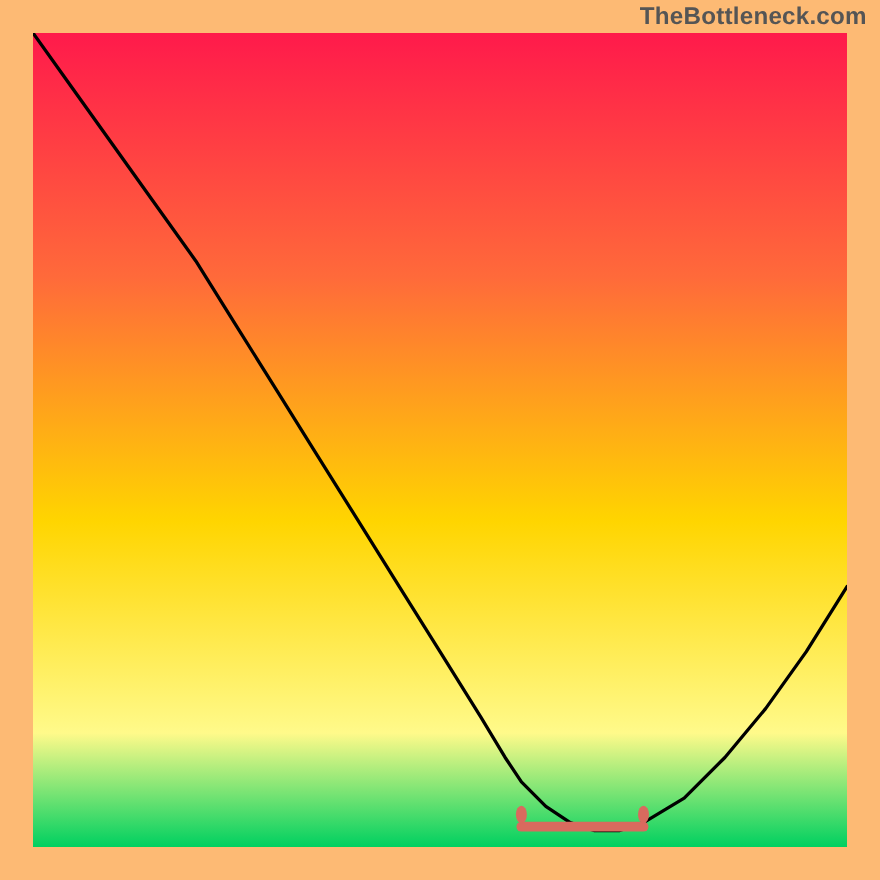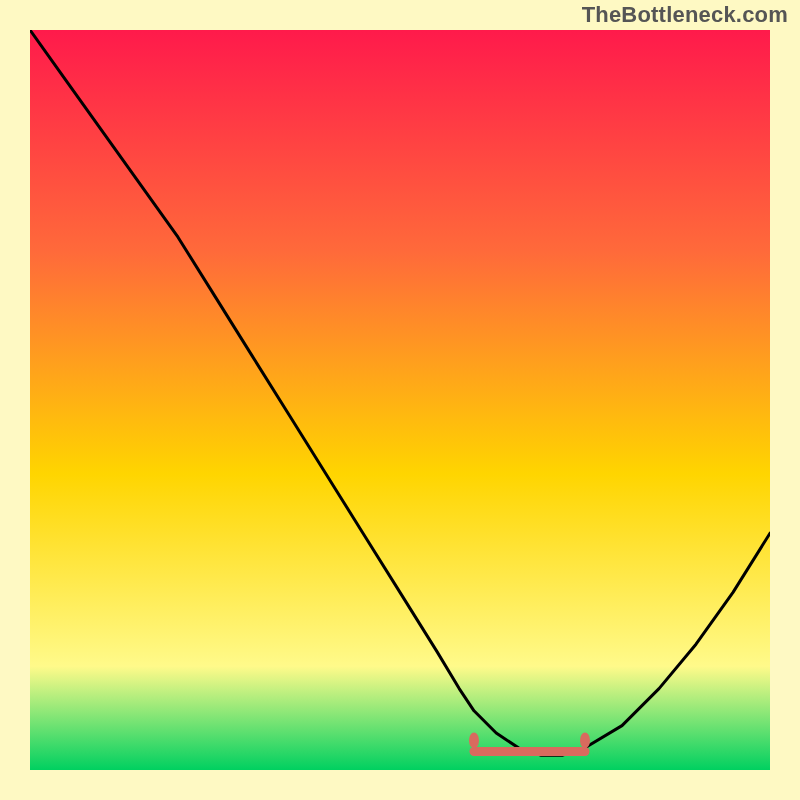--- a/index.html
+++ b/index.html
@@ -8,21 +8,21 @@
     background: #000;
     width: 800px;
     height: 800px;
     overflow: hidden;
     font-family: Arial, Helvetica, sans-serif;
   }
   .frame {
     position: relative;
     width: 800px;
     height: 800px;
-    background: #fef9c3;
+    background: #fdba74;
   }
   .watermark {
     position: absolute;
     top: 2px;
     right: 12px;
     color: #555;
     font-size: 22px;
     font-weight: 600;
     letter-spacing: 0.2px;
     z-index: 20;

